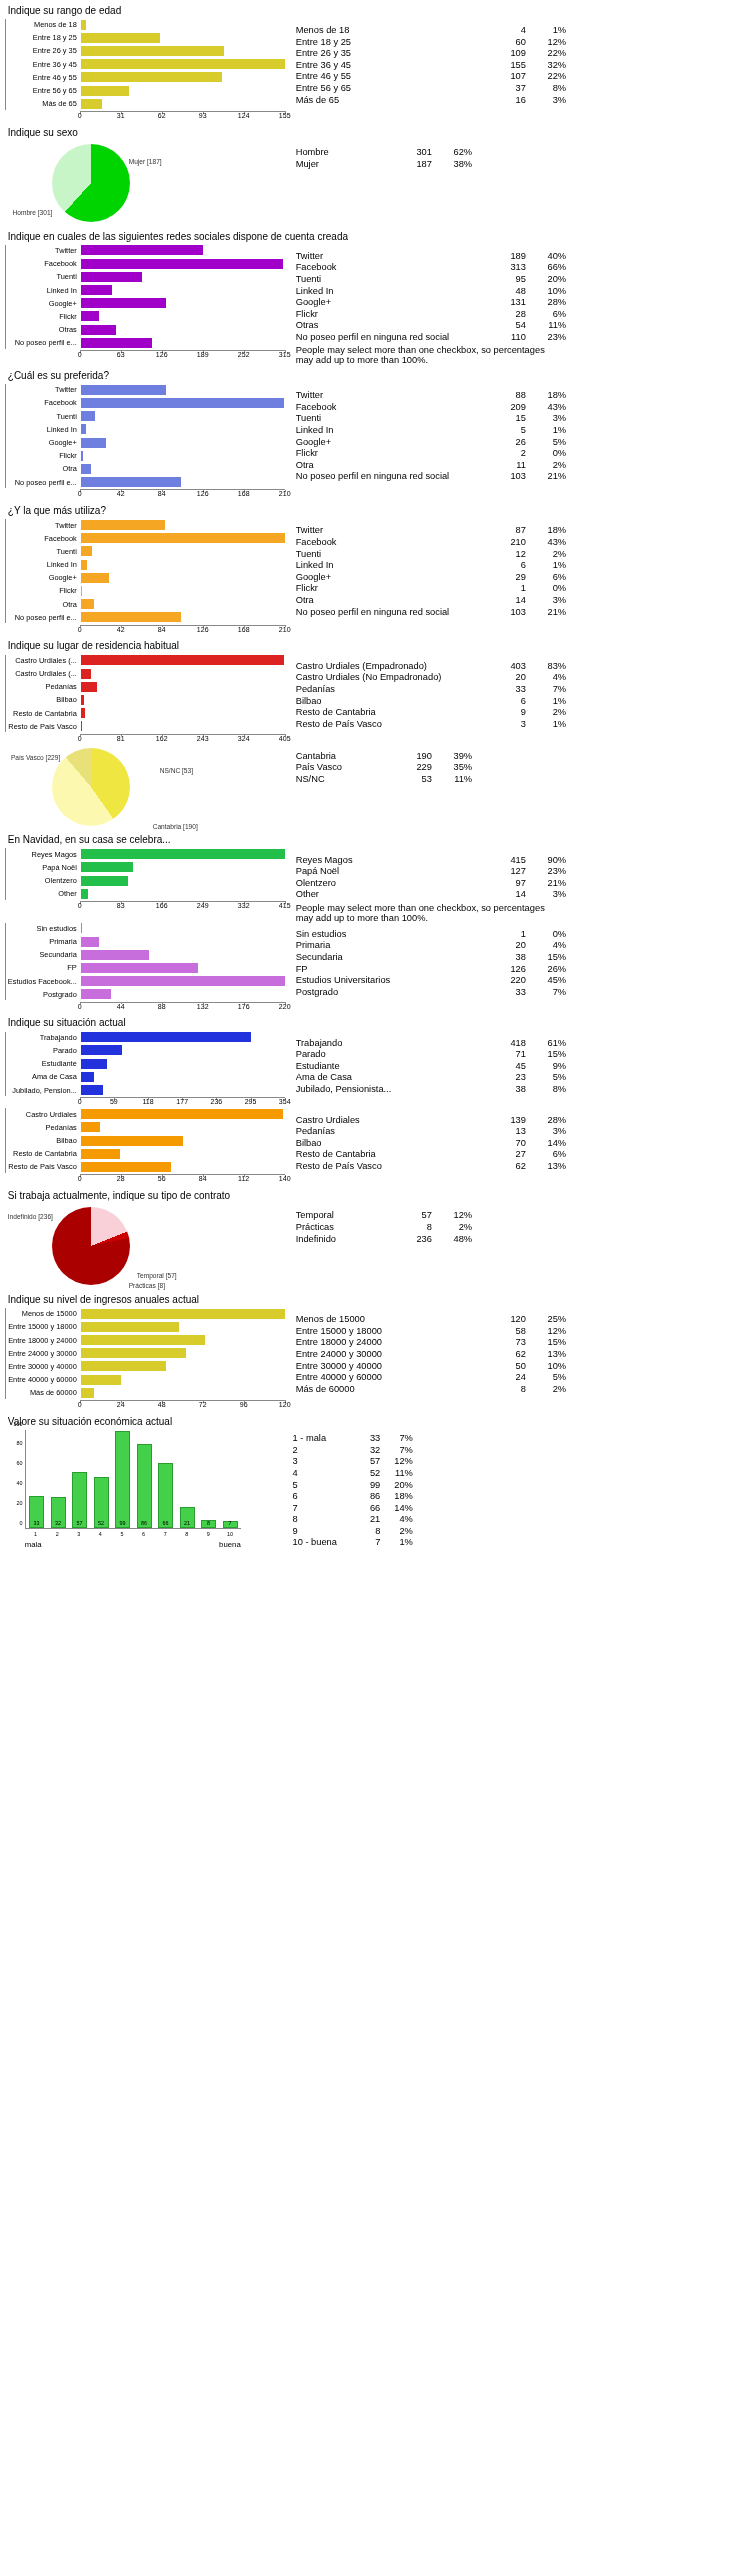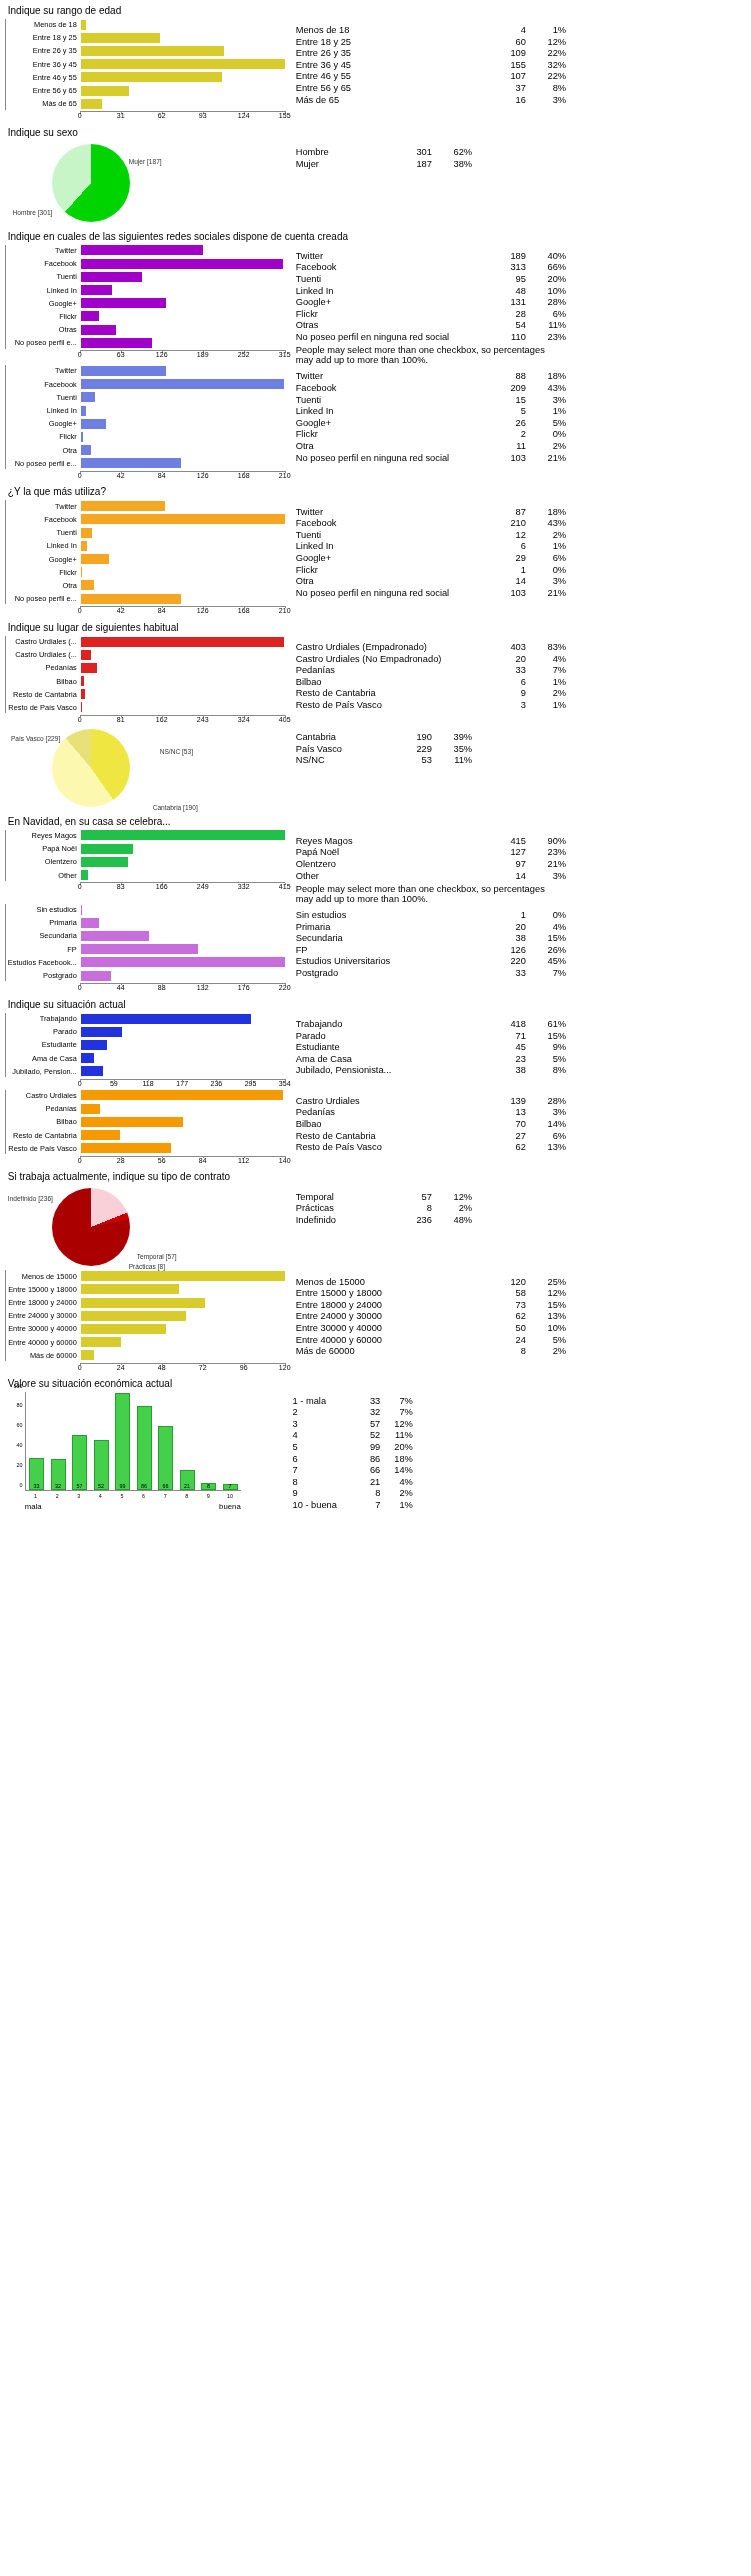--- a/index.html
+++ b/index.html
@@ -302,20 +302,21 @@
       <span class="legend-pct">11%</span>
     </div>
         <div class="legend-row">
       <span class="legend-label">No poseo perfil en ninguna red social</span>
       <span class="legend-val">110</span>
       <span class="legend-pct">23%</span>
     </div>
         <div class="legend-note">People may select more than one checkbox, so percentages may add up to more than 100%.</div>
       </div>
     </div>
+    <div class="q-title">¿Cuál es su preferida?</div>
     <div class="block">
       <div class="chart-col">
         <div class="hbar">
     <div class="rows">
             <div class="row">
       <div class="cat">Twitter</div>
       <div class="track">
         <span class="bar" style="width:41.90%;background:#6f7fe0;"></span>
       </div>
     </div>
@@ -527,21 +528,21 @@
       <span class="legend-val">14</span>
       <span class="legend-pct">3%</span>
     </div>
         <div class="legend-row">
       <span class="legend-label">No poseo perfil en ninguna red social</span>
       <span class="legend-val">103</span>
       <span class="legend-pct">21%</span>
     </div>
       </div>
     </div>
-    <div class="q-title">Indique su lugar de siguientes habitual</div>
+    <div class="q-title">Indique su lugar de residencia habitual</div>
     <div class="block">
       <div class="chart-col">
         <div class="hbar">
     <div class="rows">
             <div class="row">
       <div class="cat">Castro Urdiales (...</div>
       <div class="track">
         <span class="bar" style="width:99.51%;background:#dd2222;"></span>
       </div>
     </div>
@@ -994,20 +995,21 @@
       <span class="legend-val">8</span>
       <span class="legend-pct">2%</span>
     </div>
         <div class="legend-row">
       <span class="legend-label" style="width:116px">Indefinido</span>
       <span class="legend-val">236</span>
       <span class="legend-pct">48%</span>
     </div>
       </div>
     </div>
+    <div class="q-title">Indique su nivel de ingresos anuales actual</div>
     <div class="block">
       <div class="chart-col">
         <div class="hbar">
     <div class="rows">
             <div class="row">
       <div class="cat">Menos de 15000</div>
       <div class="track">
         <span class="bar" style="width:100.00%;background:#d8cb2c;"></span>
       </div>
     </div>

